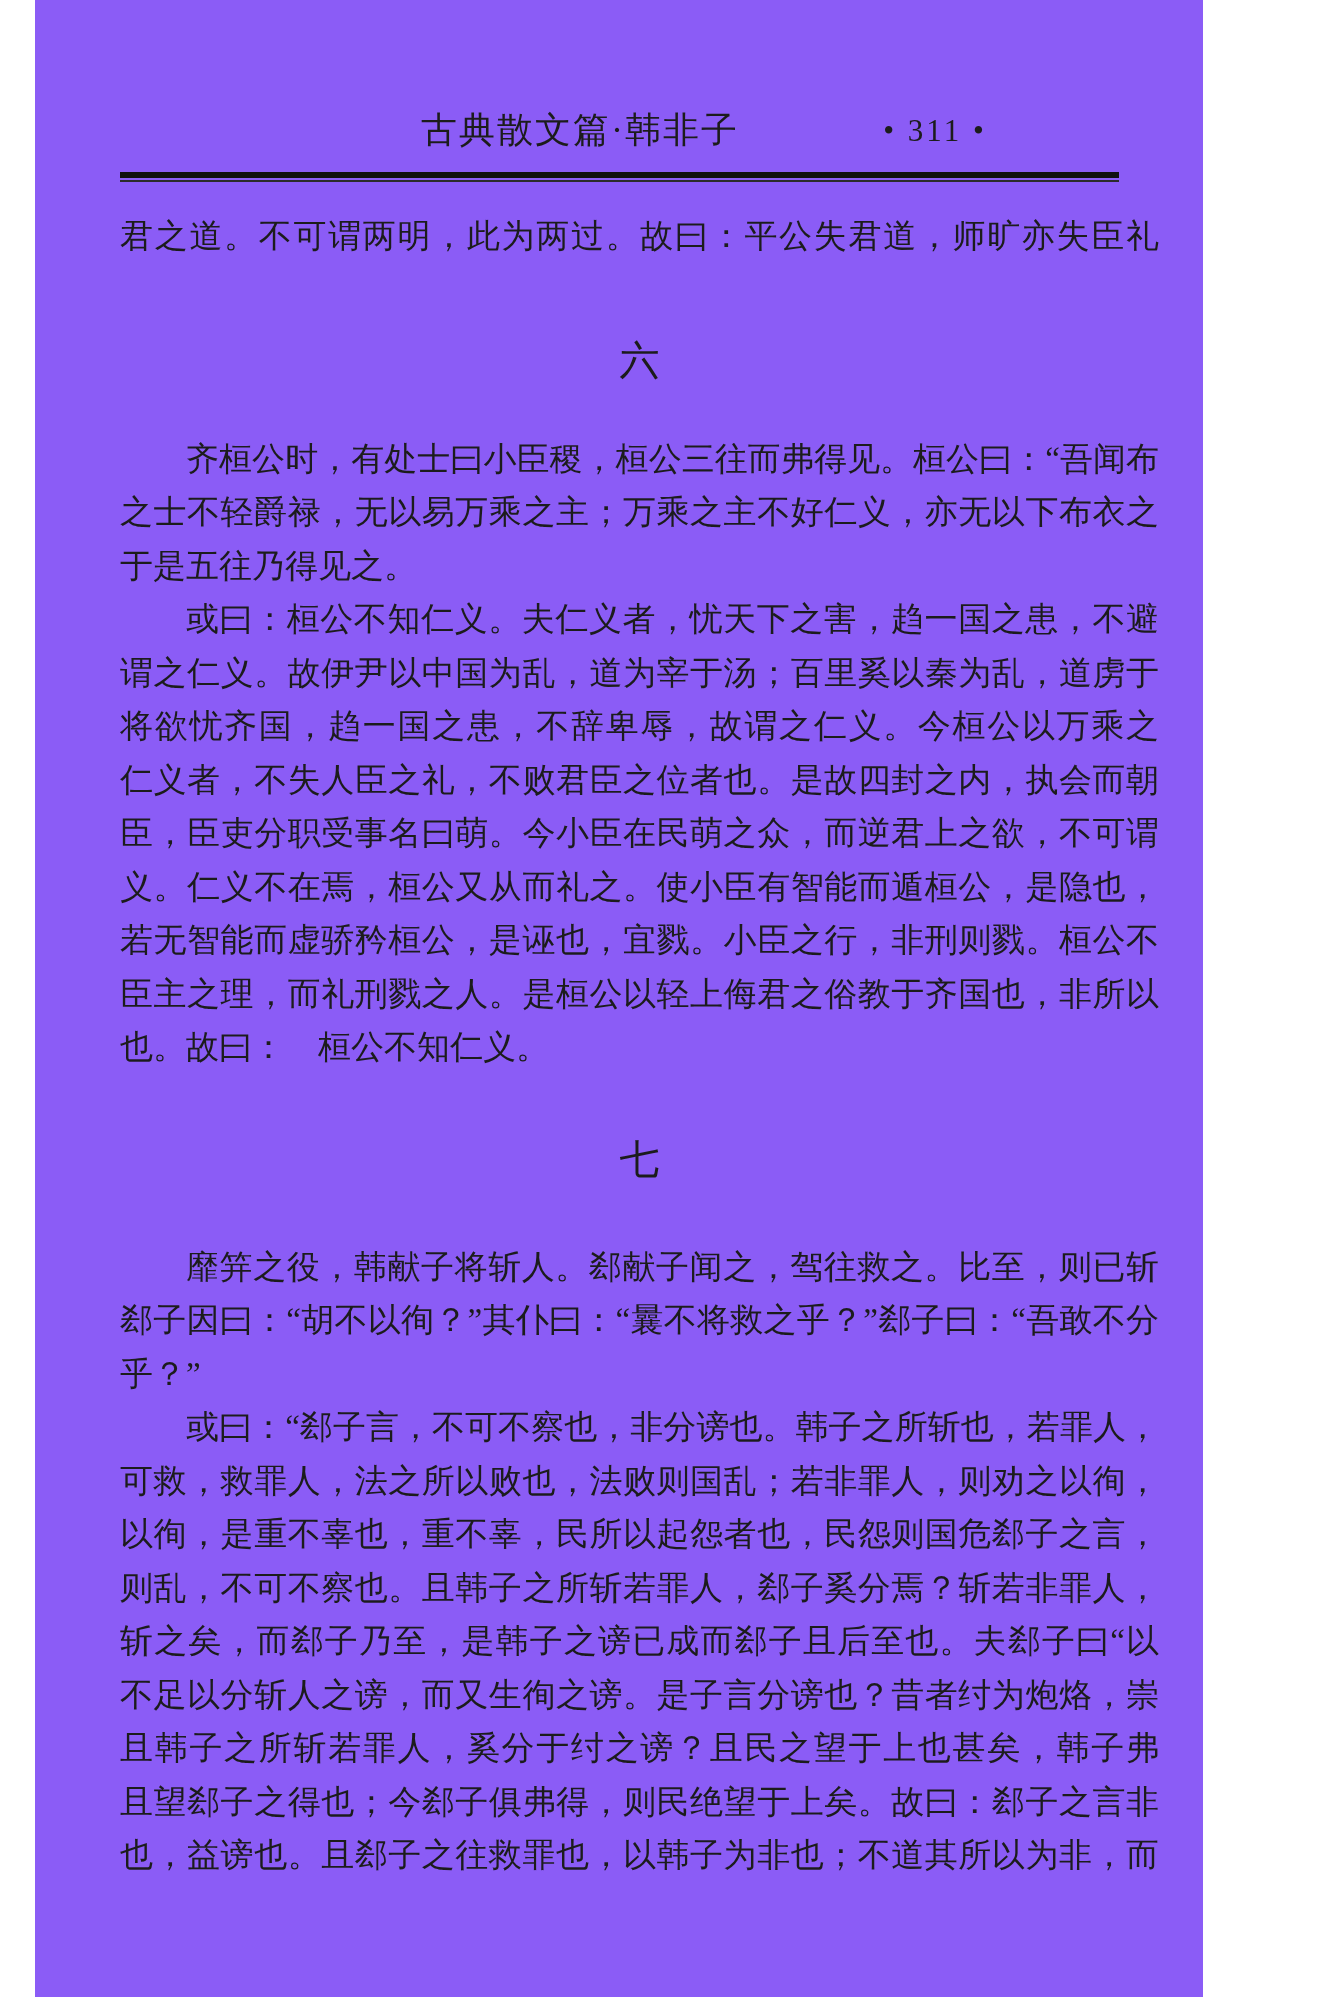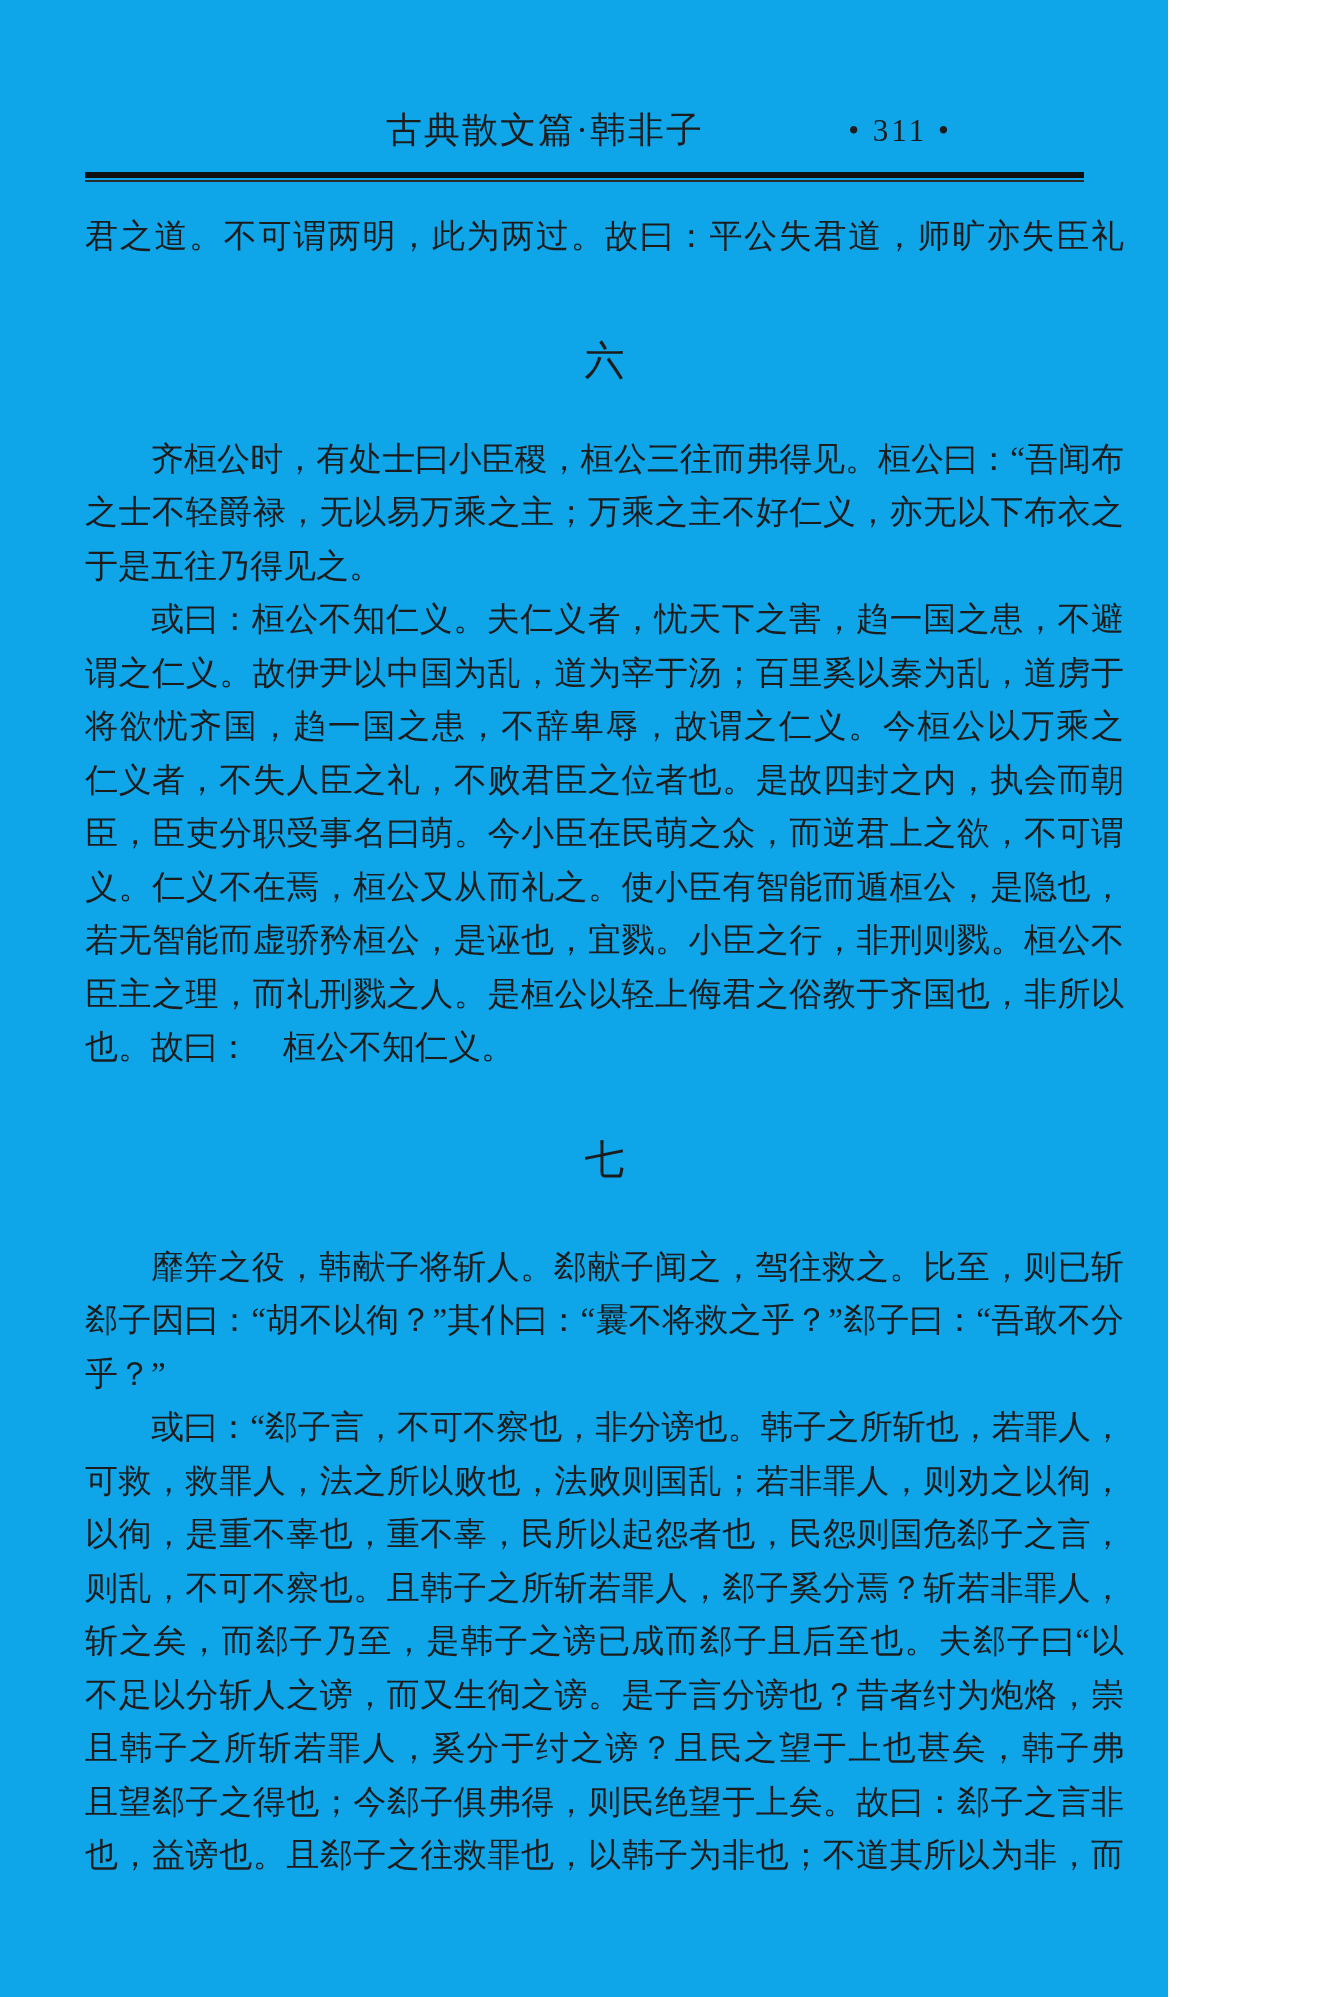--- a/index.html
+++ b/index.html
@@ -4,24 +4,25 @@
 <style>
   html, body {
     margin: 0;
     padding: 0;
     background: #ffffff;
   }
   .page {
     position: relative;
     width: 1168px;
     height: 1997px;
-    background: #0ea5e9;
+    background: #8b5cf6;
     color: #1c1c1c;
     font-family: "Liberation Serif", "DejaVu Serif", serif;
     overflow: hidden;
+    margin-left: 35px;
   }
   .page-header {
     position: relative;
     height: 172px;
   }
   .header-title {
     position: absolute;
     left: 545px;
     top: 108px;
     transform: translateX(-50%);

